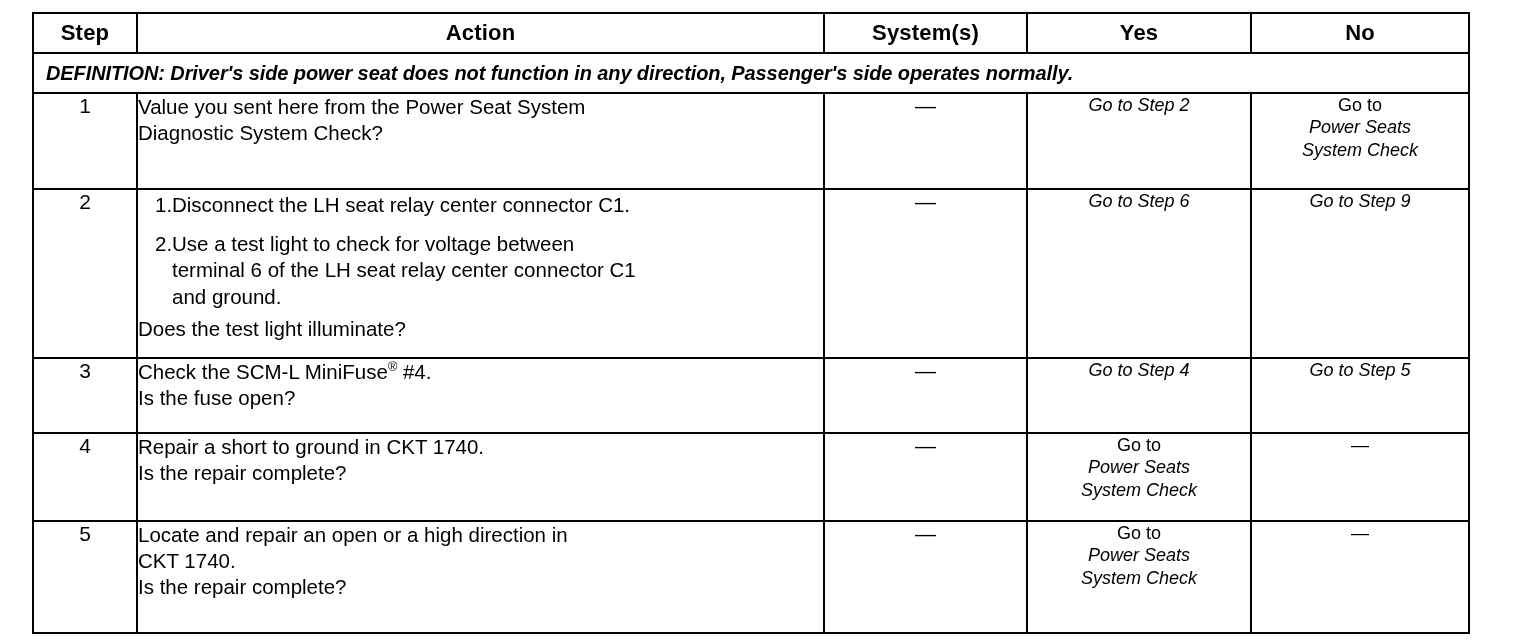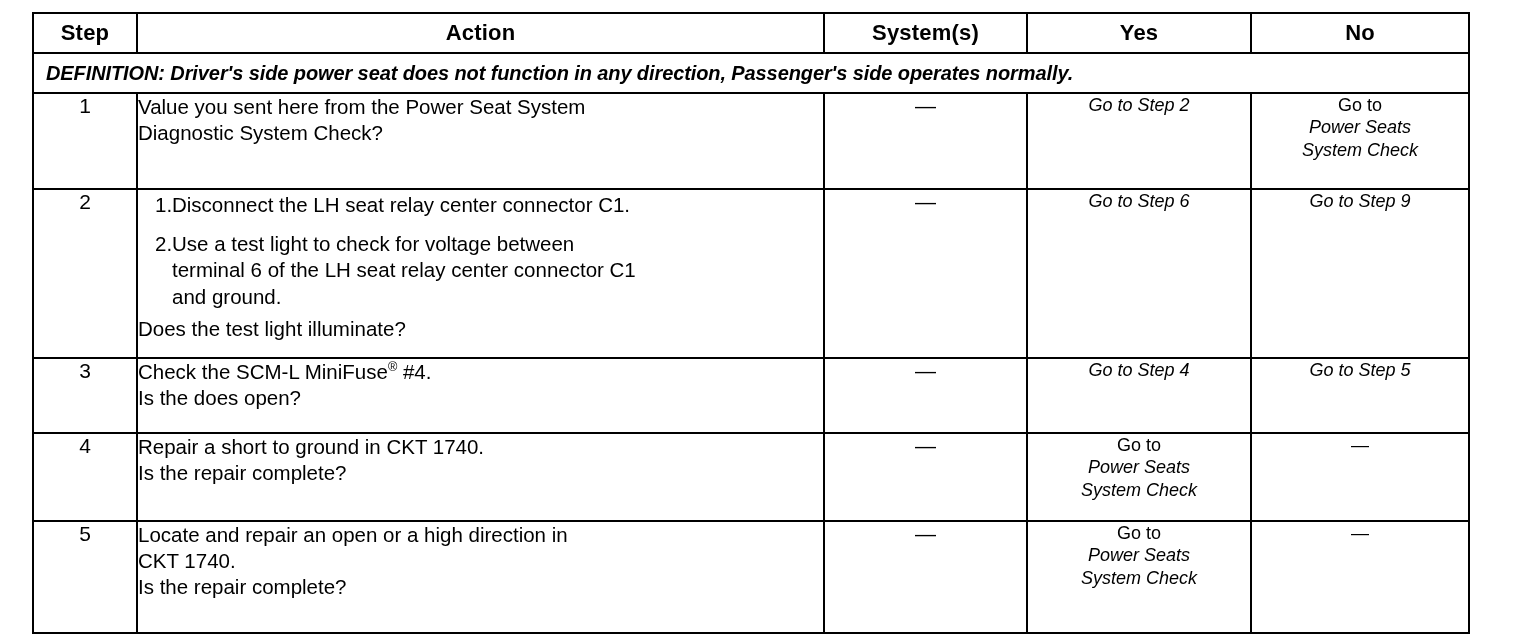--- a/index.html
+++ b/index.html
@@ -201,21 +201,21 @@
         </td>
         <td class="branch-cell branch-bottom">
           <span class="ital blk">Go to Step 9</span>
         </td>
       </tr>
 
       <tr style="height: 75px;">
         <td class="step-cell">3</td>
         <td class="action-cell">
           <div class="line"><span>Check the SCM-L MiniFuse</span><span class="sup">®</span><span> #4.</span></div>
-          <div class="q">Is the does open?</div>
+          <div class="q">Is the fuse open?</div>
         </td>
         <td class="value-cell">—</td>
         <td class="branch-cell branch-bottom">
           <span class="ital blk">Go to Step 4</span>
         </td>
         <td class="branch-cell branch-bottom">
           <span class="ital blk">Go to Step 5</span>
         </td>
       </tr>
 

